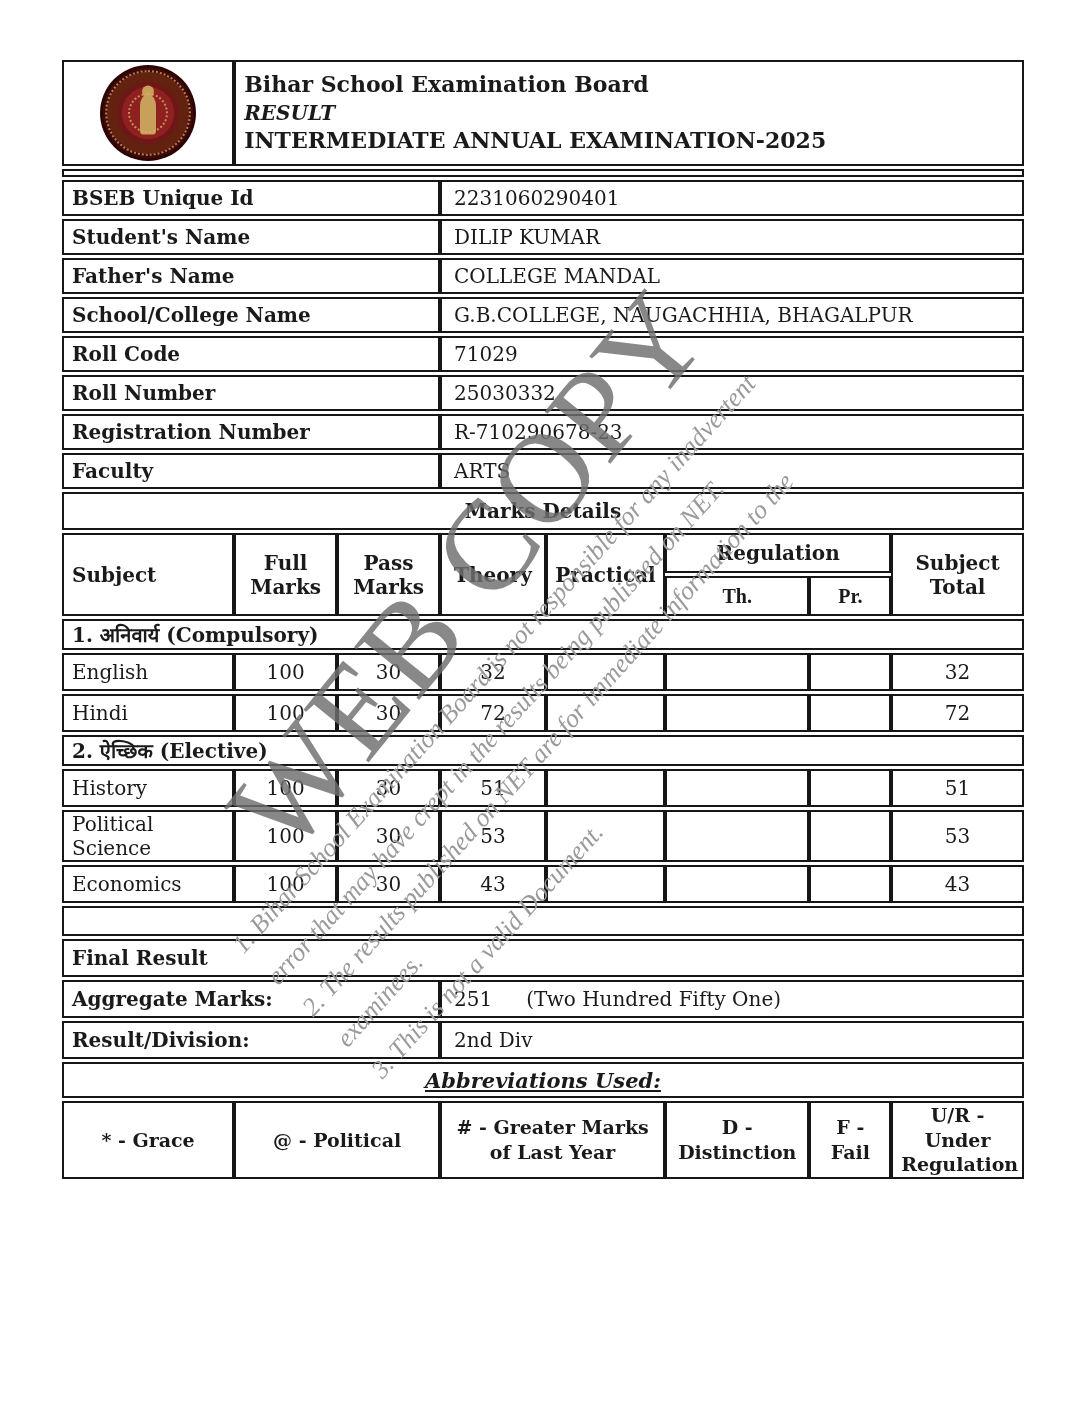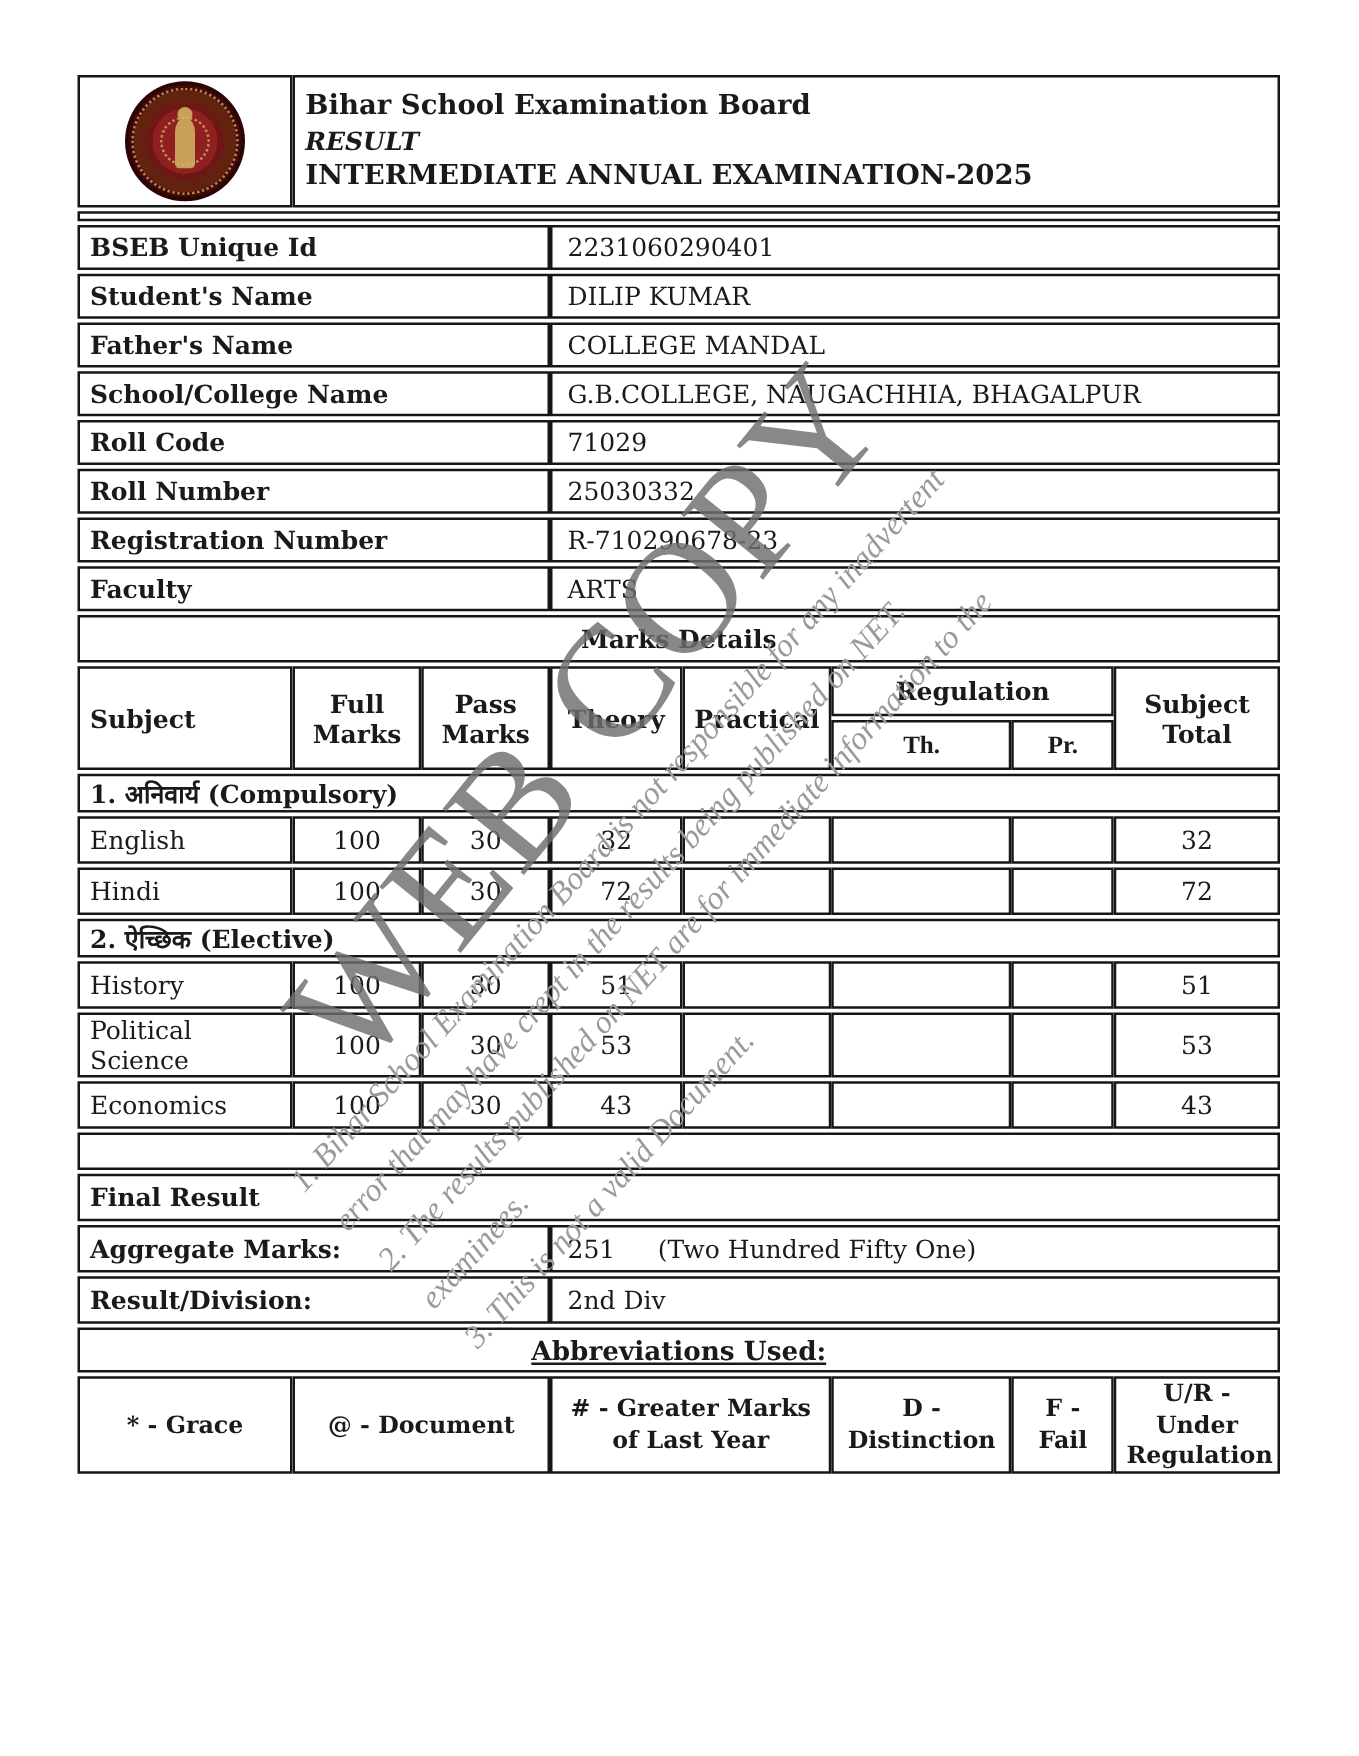--- a/index.html
+++ b/index.html
@@ -27,21 +27,21 @@
 
   .th{font-weight:bold;}
   .c{text-align:center;padding:0 4px;}
   .r-th td{height:36px;}
   .r-th2 td{height:36px;font-family:Liberation Serif, serif;}
   .r-group td{height:26px;font-weight:bold;}
   .r-data td{height:34px;}
   .r-empty td{height:26px;}
   .r-final td{height:34px;}
   .words{display:inline-block;margin-left:34px;}
-  .r-abbrtitle td{height:32px;text-align:center;}
+  .r-abbrtitle td{height:32px;text-align:center;font-style:italic;}
   .u{font-weight:bold;text-decoration:underline;font-size:21px;}
   .r-abbr td{height:56px;font-weight:bold;text-align:center;font-size:19px;line-height:1.3;}
 
   
   .seal{
     width:96px;height:96px;border-radius:50%;margin:0 auto;position:relative;
     background:radial-gradient(circle at 50% 50%,
       #8e2020 0 26px, #6f1616 26px 31px, #63220f 31px 41px,
       #3f0809 41px 45px, #2d0405 45px 48px);
   }
@@ -231,21 +231,21 @@
       <td colspan="5" class="val">2nd Div</td>
     </tr>
 
     <tr class="r-abbrtitle">
       <td colspan="8">
         <span class="u">Abbreviations Used:</span>
       </td>
     </tr>
     <tr class="r-abbr">
       <td>* - Grace</td>
-      <td colspan="2">@ - Document</td>
+      <td colspan="2">@ - Political</td>
       <td colspan="2"># - Greater Marks of Last Year</td>
       <td>D - Distinction</td>
       <td>F - Fail</td>
       <td>U/R - Under Regulation</td>
     </tr>
   </tbody>
     </table>
 
   <div class="wm-big">WEB COPY</div>
   <div class="wm-small">

